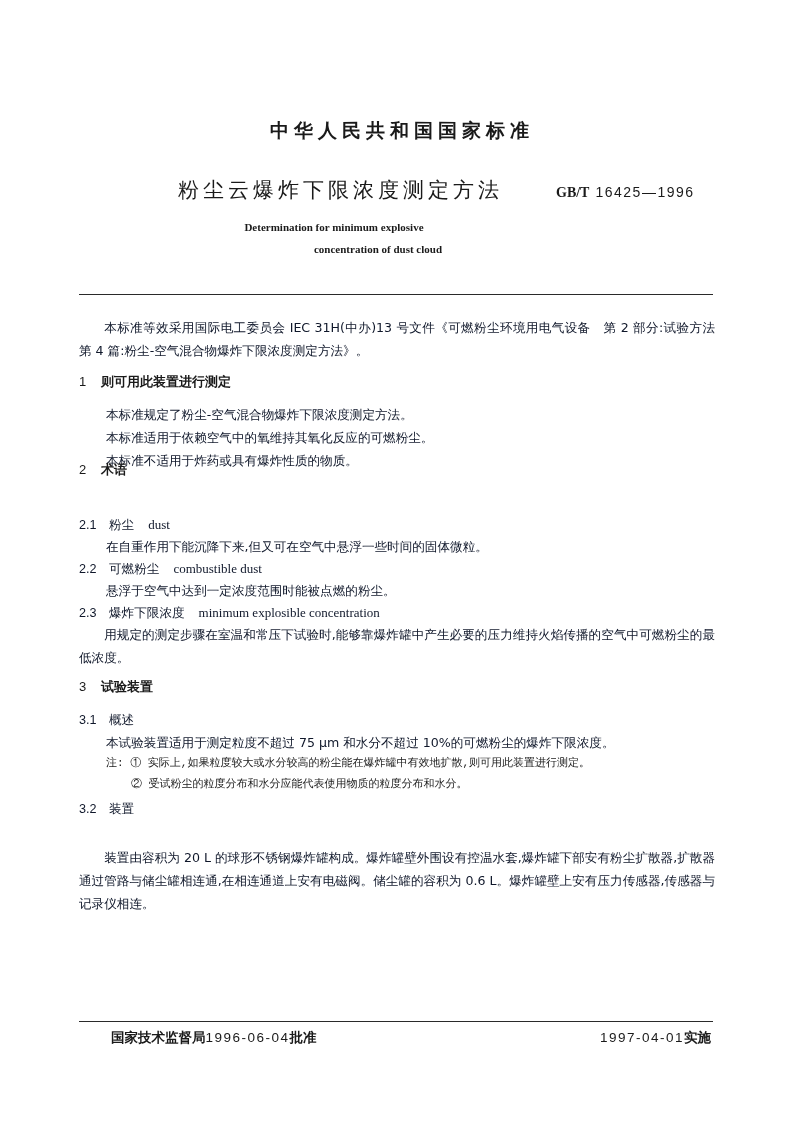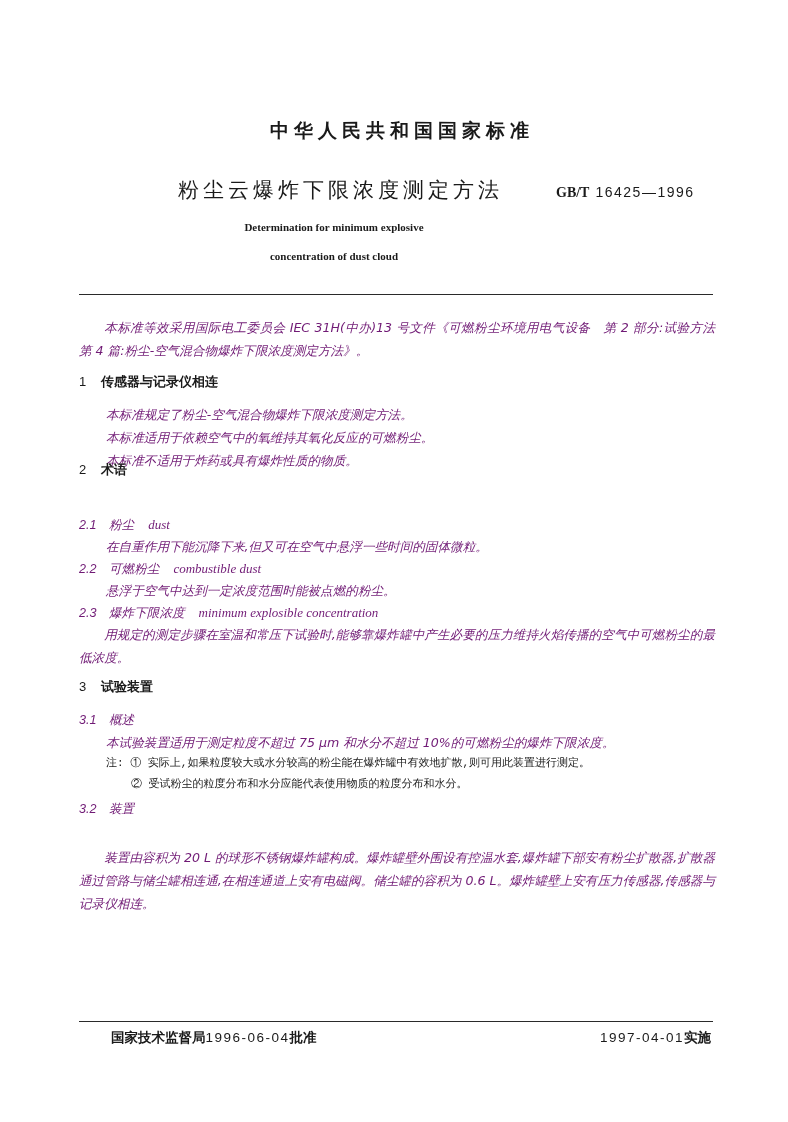--- a/index.html
+++ b/index.html
@@ -55,22 +55,21 @@
     .rule {
       position: absolute;
       height: 0;
       border-top: 1.5px solid #2a2a2a;
     }
 
     .p {
       font-family: "DejaVu Sans", "Liberation Sans", sans-serif;
       font-size: 12.6px;
       line-height: 23px;
-      color: #701a75;
-      font-style: italic;
+      color: #0f172a;
     }
     .para-block {
       position: absolute;
       left: 79px;
       width: 636px;
       white-space: normal;
       text-indent: 2em;
       text-align: justify;
       text-align-last: left;
     }
@@ -118,28 +117,28 @@
 
 <div class="abs std-header">中华人民共和国国家标准</div>
 
 <div class="abs doc-title">粉尘云爆炸下限浓度测定方法</div>
 
 <div class="abs std-number">
   <span class="prefix">GB/T</span><span class="num">16425—1996</span>
 </div>
 
 <div class="abs en-title" style="top:221px;">Determination for minimum explosive</div>
-<div class="abs en-title" style="top:250px;">concentration of dust cloud</div>
+<div class="abs en-title" style="top:243px;padding-left:44px;">concentration of dust cloud</div>
 
 <div class="rule" style="left:79px; width:634px; top:294px;"></div>
 
 <div class="p para-block" style="top:316px;">本标准等效采用国际电工委员会 IEC 31H(中办)13 号文件《可燃粉尘环境用电气设备　第 2 部分:试验方法　第 4 篇:粉尘-空气混合物爆炸下限浓度测定方法》。</div>
 
 <div class="abs h1" style="left:79px; top:373px;">
-  <span class="no">1</span><span>传感器与记录仪相连</span>
+  <span class="no">1</span><span>则可用此装置进行测定</span>
 </div>
 <div class="abs p" style="left:106px; top:403px;">本标准规定了粉尘-空气混合物爆炸下限浓度测定方法。</div>
 <div class="abs p" style="left:106px; top:426px;text-align:right;">本标准适用于依赖空气中的氧维持其氧化反应的可燃粉尘。</div>
 <div class="abs p" style="left:106px; top:449px;">本标准不适用于炸药或具有爆炸性质的物质。</div>
 
 <div class="abs h1" style="left:79px; top:461px;">
   <span class="no">2</span><span>术语</span>
 </div>
 
 <div class="abs p h2" style="left:79px; top:513px;">

